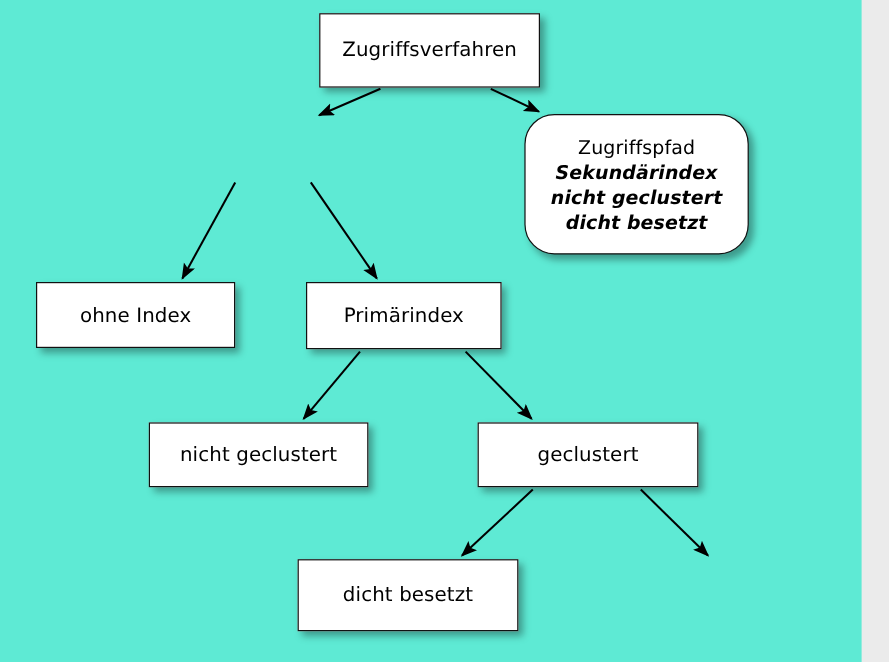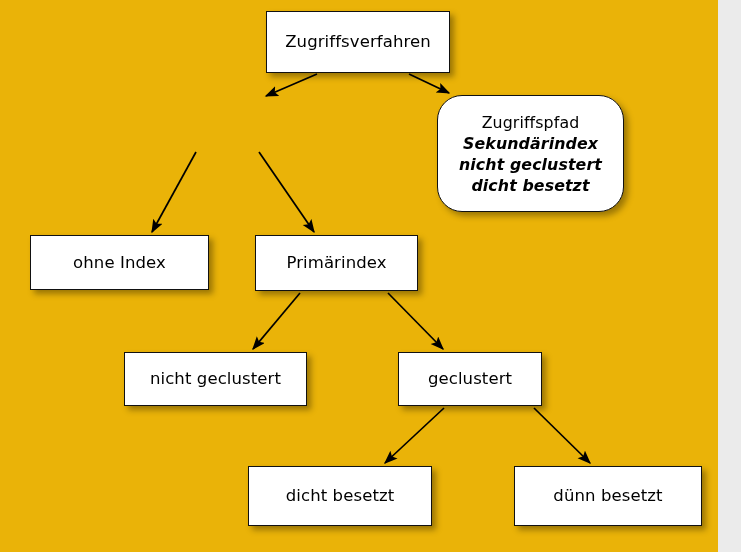--- a/index.html
+++ b/index.html
@@ -5,21 +5,21 @@
 <style>
   html, body {
     margin: 0;
     padding: 0;
     background: #ffffff;
   }
   #canvas {
     position: relative;
     width: 741px;
     height: 552px;
-    background: #eab308;
+    background: #5eead4;
     overflow: hidden;
     font-family: "DejaVu Sans", sans-serif;
   }
   #right-strip {
     position: absolute;
     top: 0;
     right: 0;
     width: 23px;
     height: 552px;
     background: #ebebeb;
@@ -79,31 +79,28 @@
 
 <div class="node" style="left: 266px; top: 11px; width: 184px; height: 62px;">
       <span class="line">Zugriffsverfahren</span>
     </div>
     <div class="node multiline" style="left: 437px; top: 95px; width: 187px; height: 117px; border-radius: 25px;">
       <span class="line">Zugriffspfad</span>
       <span class="line italic">Sekundärindex</span>
       <span class="line italic">nicht geclustert</span>
       <span class="line italic">dicht besetzt</span>
     </div>
-    <div class="node" style="left: 30px; top: 235px; width: 179px; height: 55px;">
+    <div class="node" style="left: 30px; top: 235px; width: 166px; height: 55px;">
       <span class="line">ohne Index</span>
     </div>
     <div class="node" style="left: 255px; top: 235px; width: 163px; height: 56px;">
       <span class="line">Primärindex</span>
     </div>
     <div class="node" style="left: 124px; top: 352px; width: 183px; height: 54px;">
       <span class="line">nicht geclustert</span>
     </div>
-    <div class="node" style="left: 398px; top: 352px; width: 144px; height: 54px;">
+    <div class="node" style="left: 398px; top: 352px; width: 184px; height: 54px;">
       <span class="line">geclustert</span>
     </div>
     <div class="node" style="left: 248px; top: 466px; width: 184px; height: 60px;">
       <span class="line">dicht besetzt</span>
     </div>
-    <div class="node" style="left: 514px; top: 466px; width: 188px; height: 60px;">
-      <span class="line">dünn besetzt</span>
-    </div>
   </div>
 
 </body></html>

